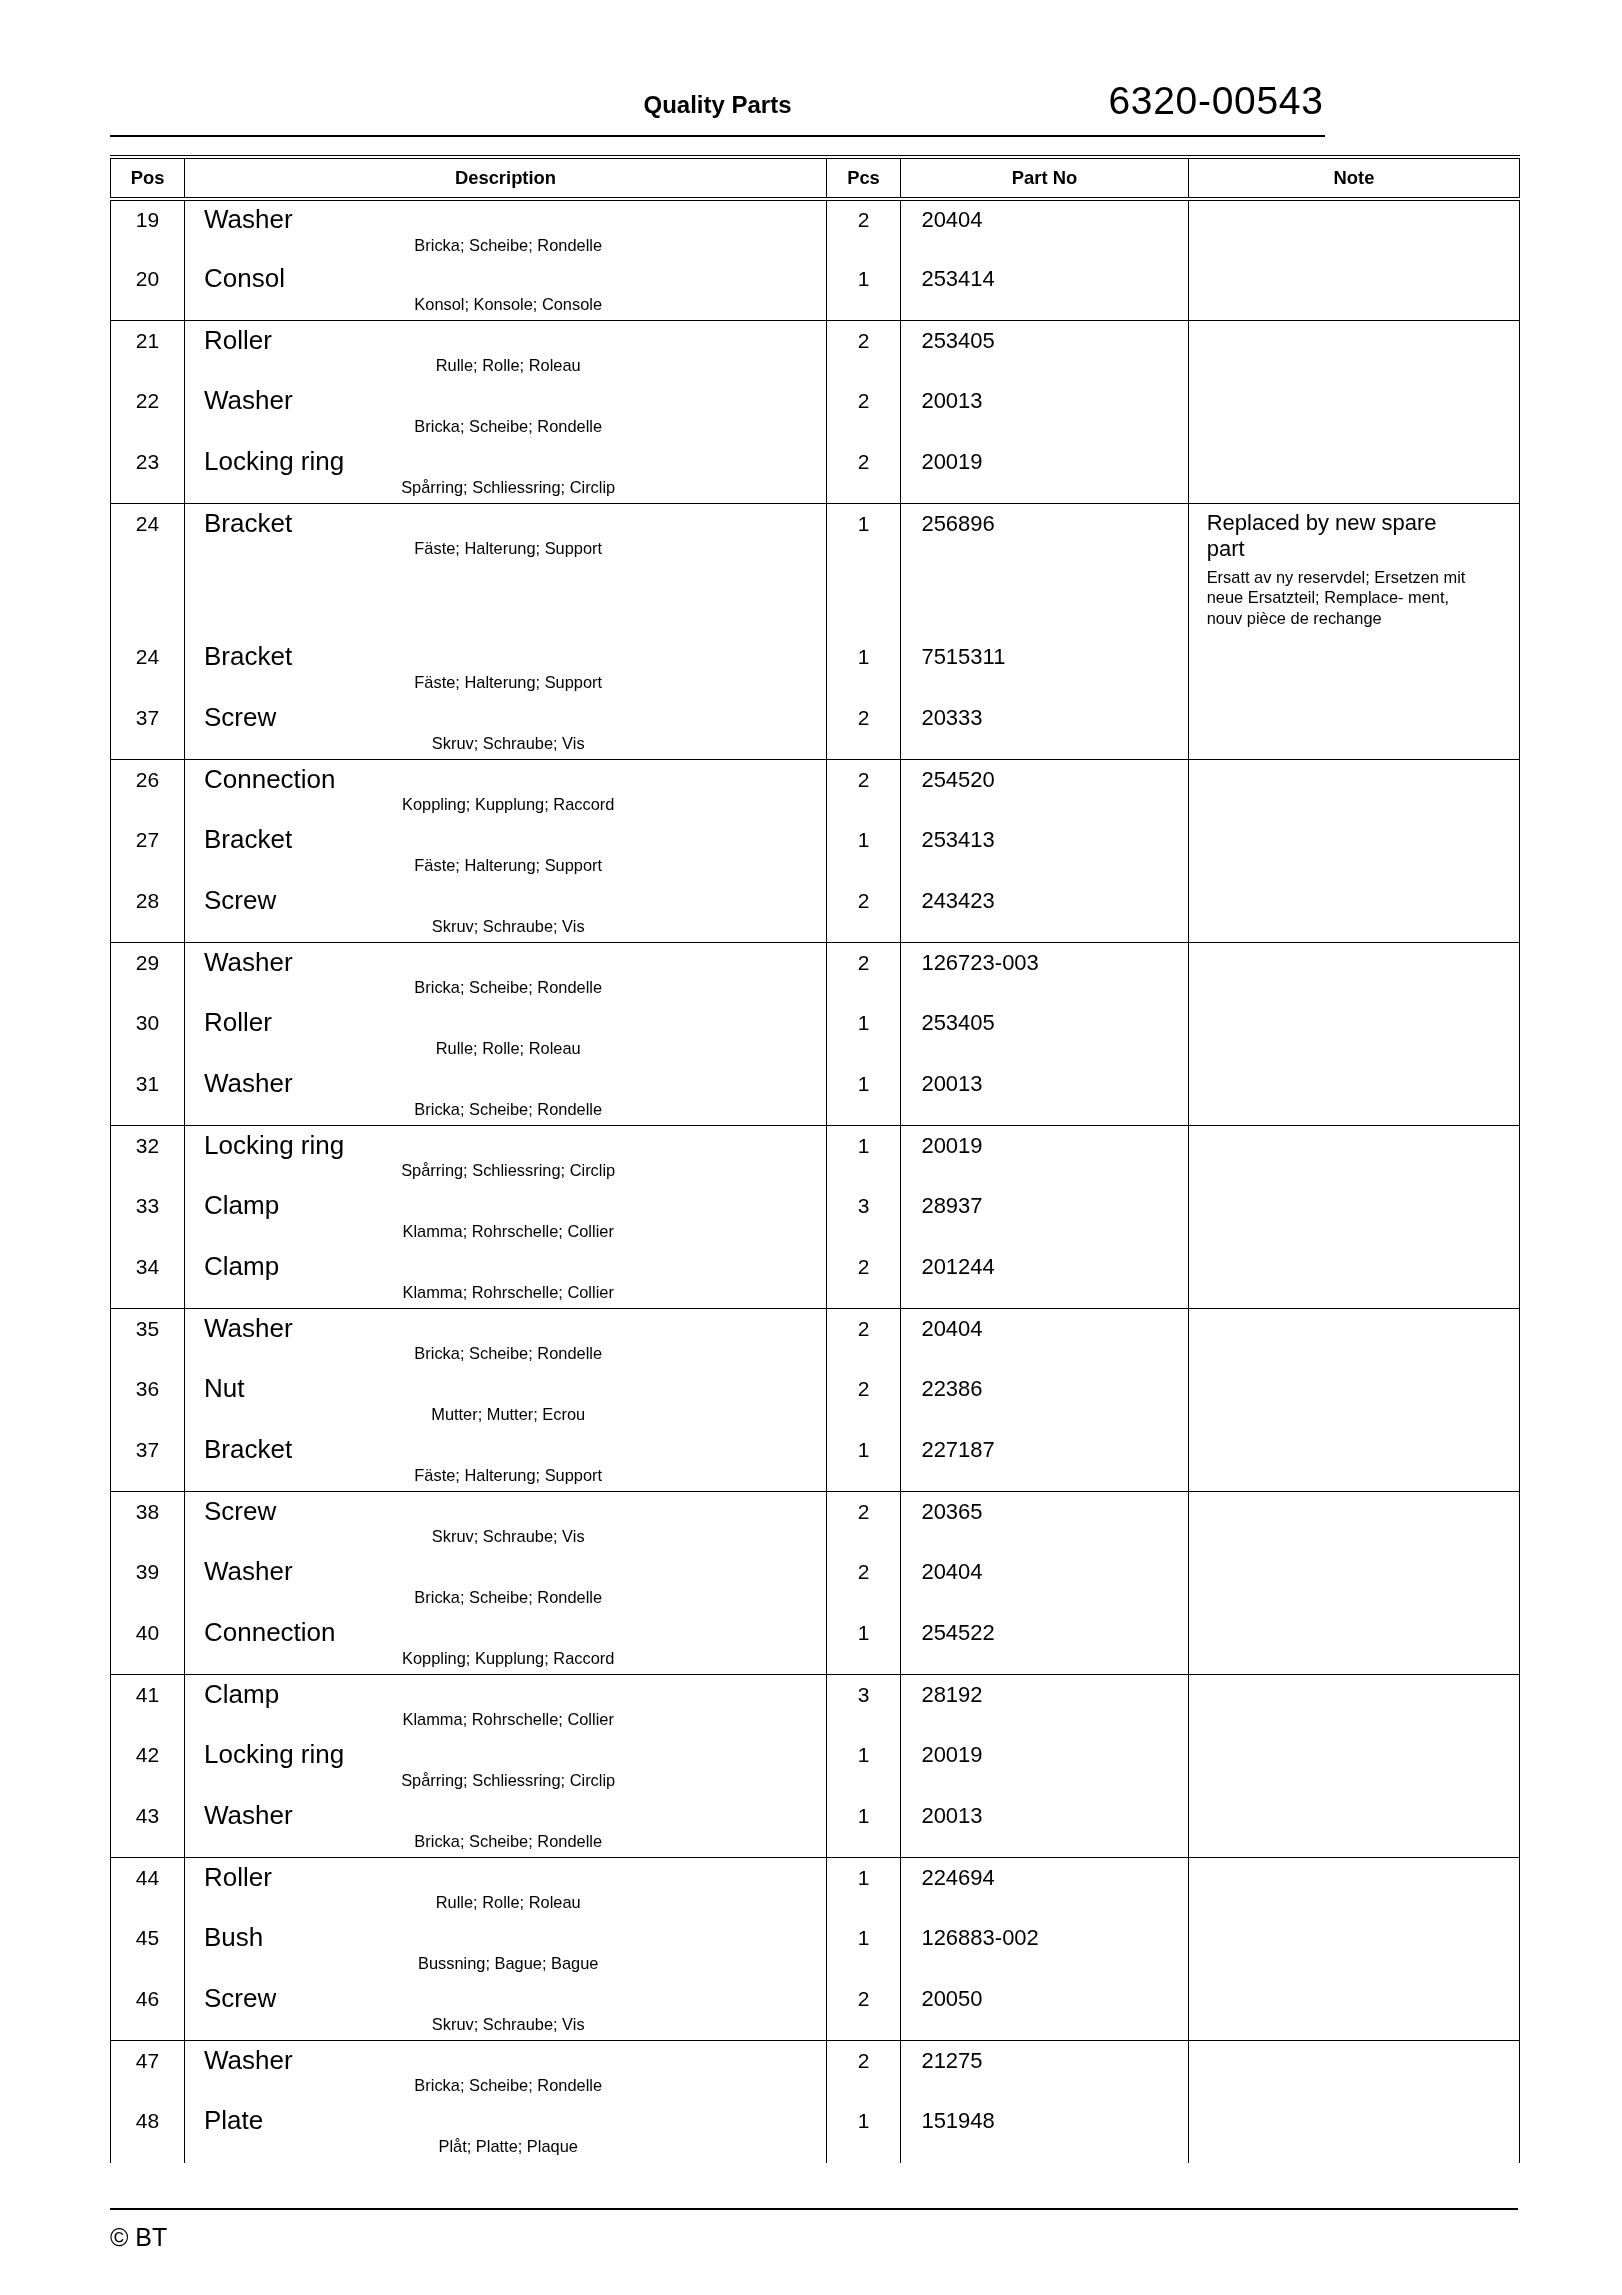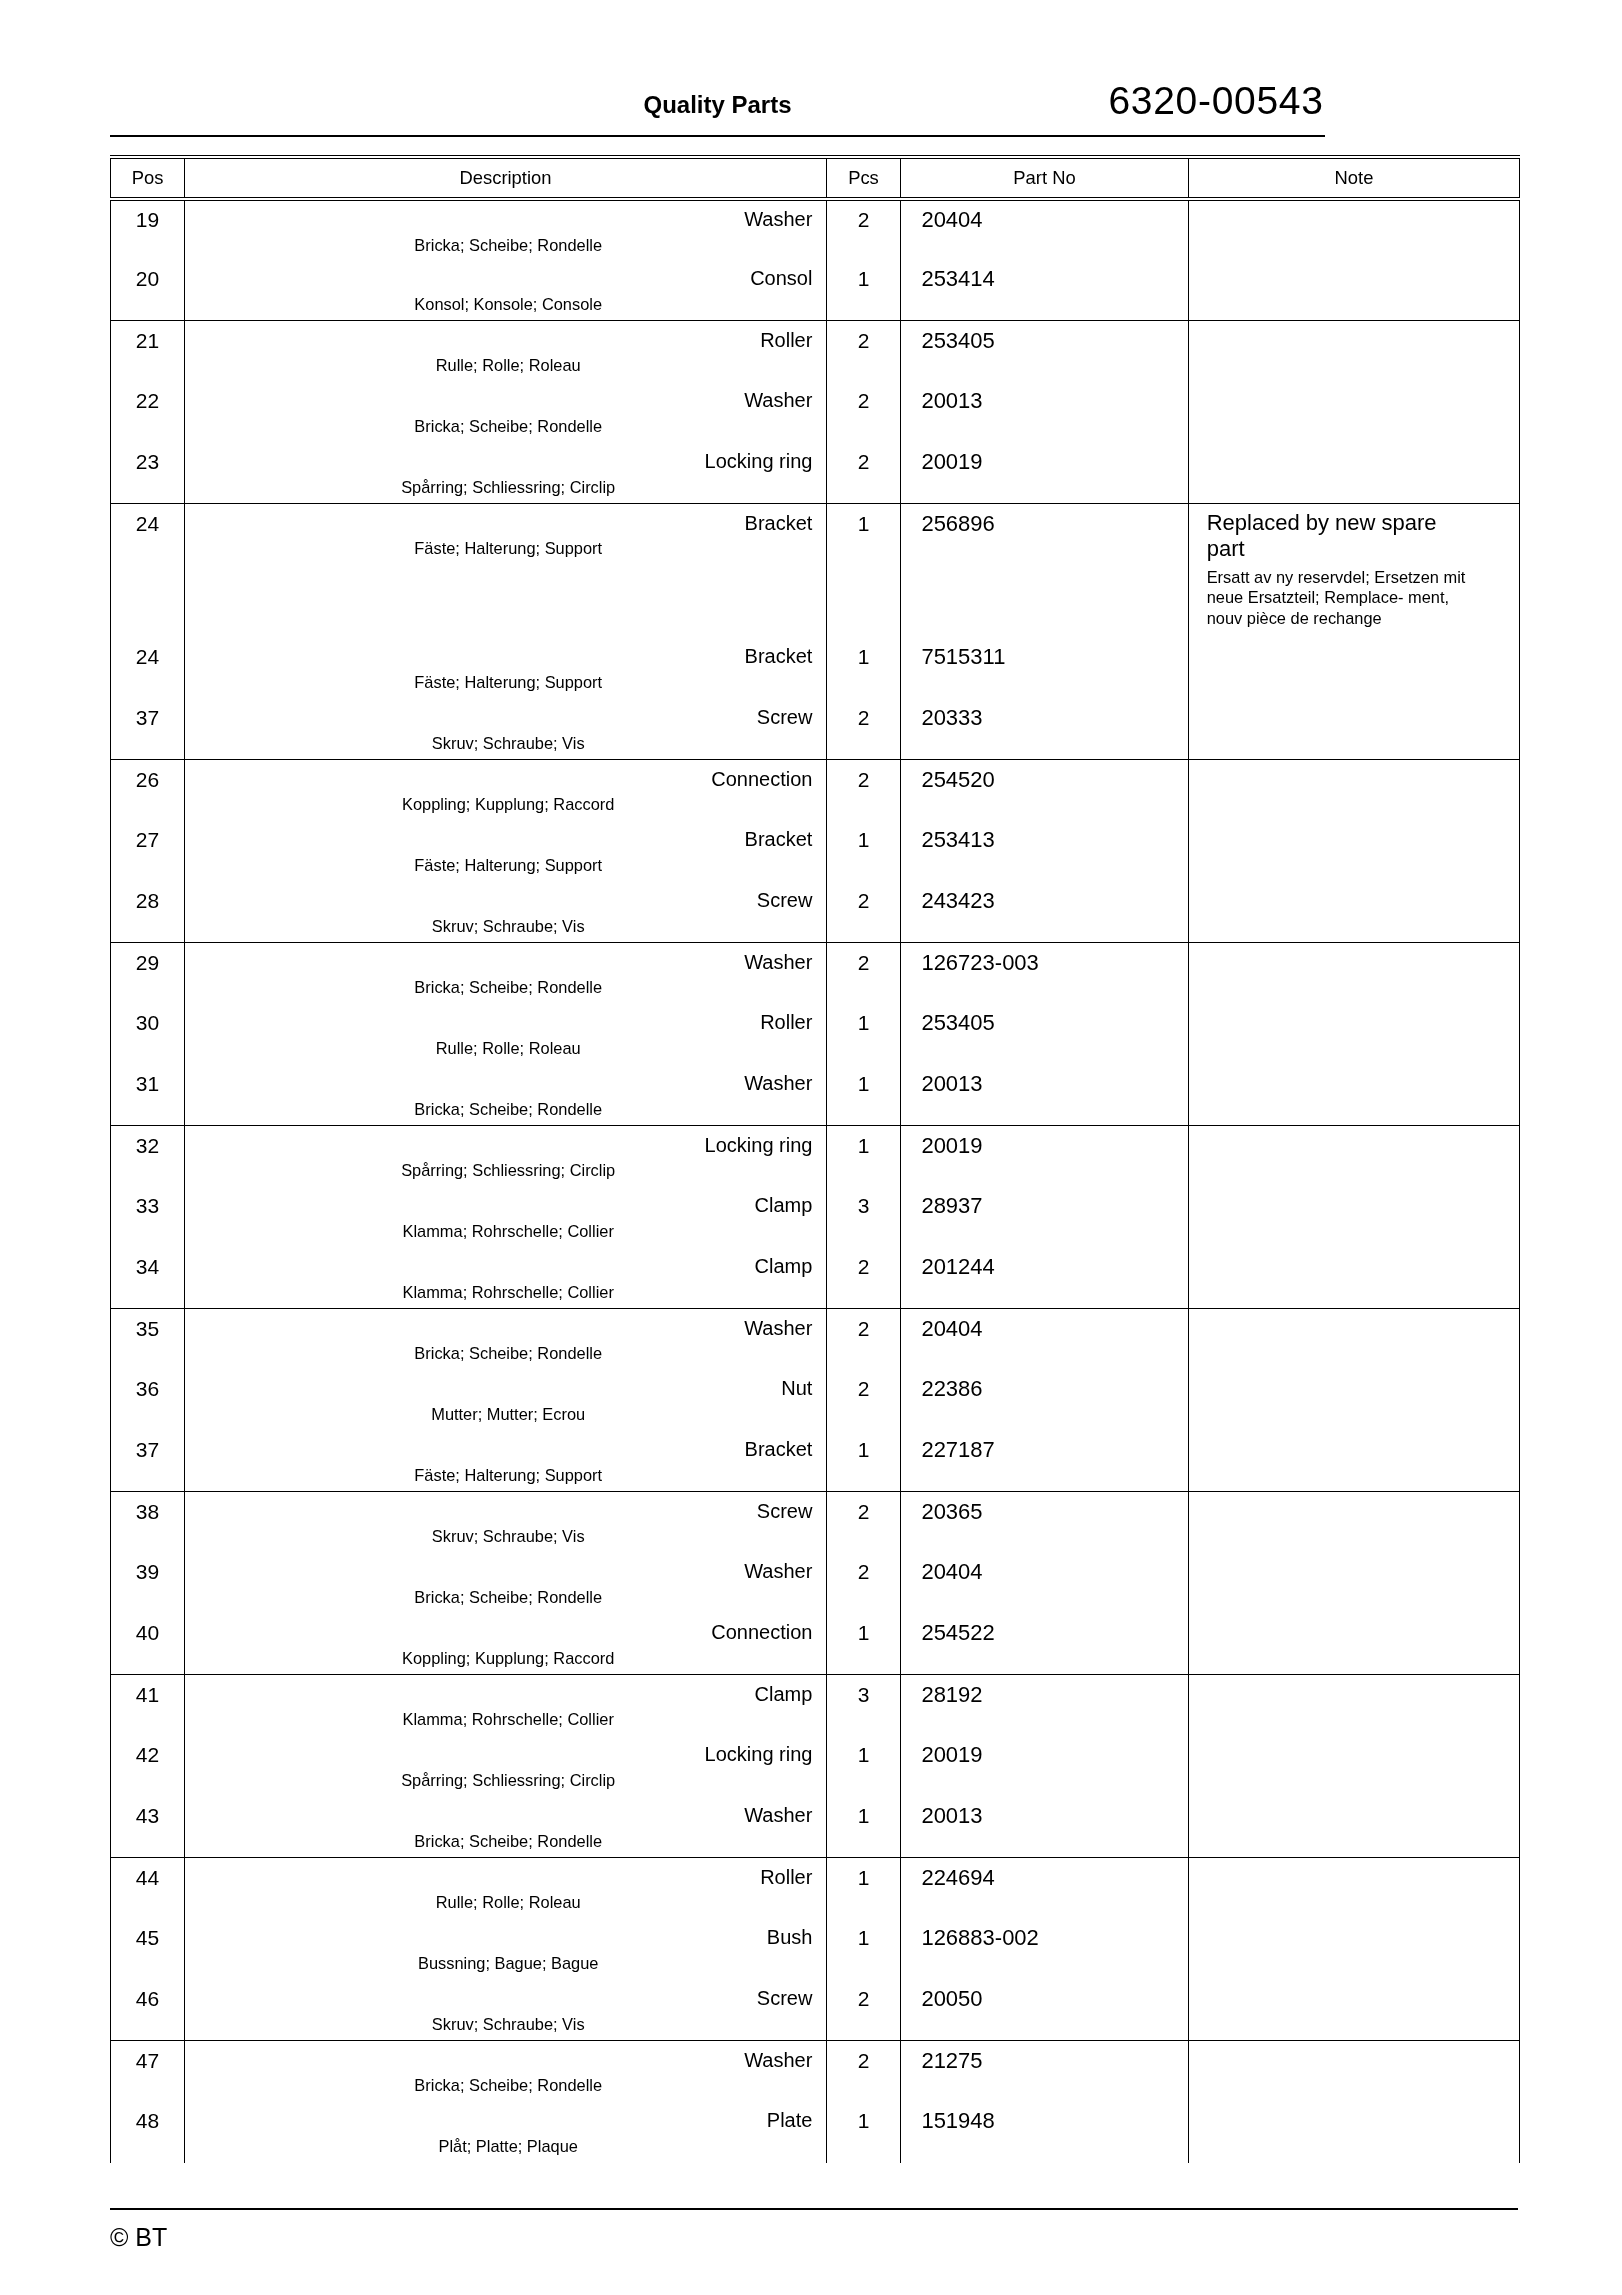--- a/index.html
+++ b/index.html
@@ -55,36 +55,36 @@
   .parts th, .parts td {
     border-left: 1.4px solid #000;
     border-right: 1.4px solid #000;
     vertical-align: top;
   }
   .parts thead th {
     border-top: 4.8px double #000;
     border-bottom: 4.8px double #000;
     height: 42px;
     font-size: 18.4px;
-    font-weight: 400;
+    font-weight: 700;
     text-align: center;
     vertical-align: middle;
   }
   .parts tbody tr { height: 61px; }
   .parts tbody tr.tall { height: 134px; }
   .parts tbody tr.group-start td { border-top: 1.4px solid #000; }
 
   td.col-pos {
     text-align: center;
     font-size: 21px;
     line-height: 27px;
     padding-top: 5.5px;
   }
   td.col-desc { padding: 5.5px 13.6px 0 19px; }
-  .desc-main { font-size: 20px; line-height: 27px; text-align: right; }
+  .desc-main { font-size: 26px; line-height: 27px; }
   .desc-sub  { font-size: 16.4px; line-height: 20.4px; margin-top: 1.4px; text-align: center; }
   td.col-pcs {
     text-align: center;
     font-size: 21px;
     line-height: 27px;
     padding-top: 5.5px;
   }
   td.col-part {
     font-size: 22px;
     line-height: 27px;

